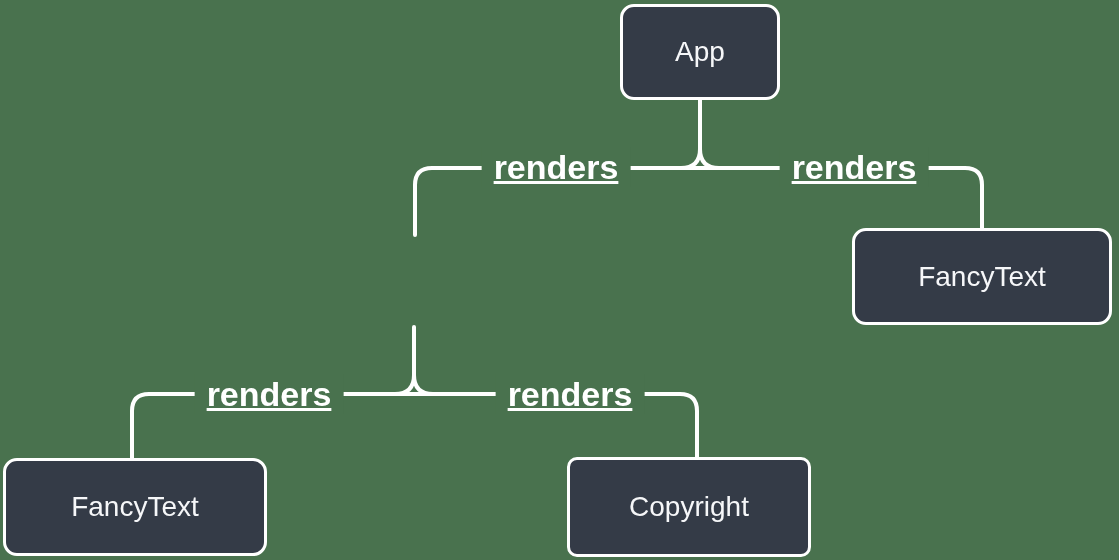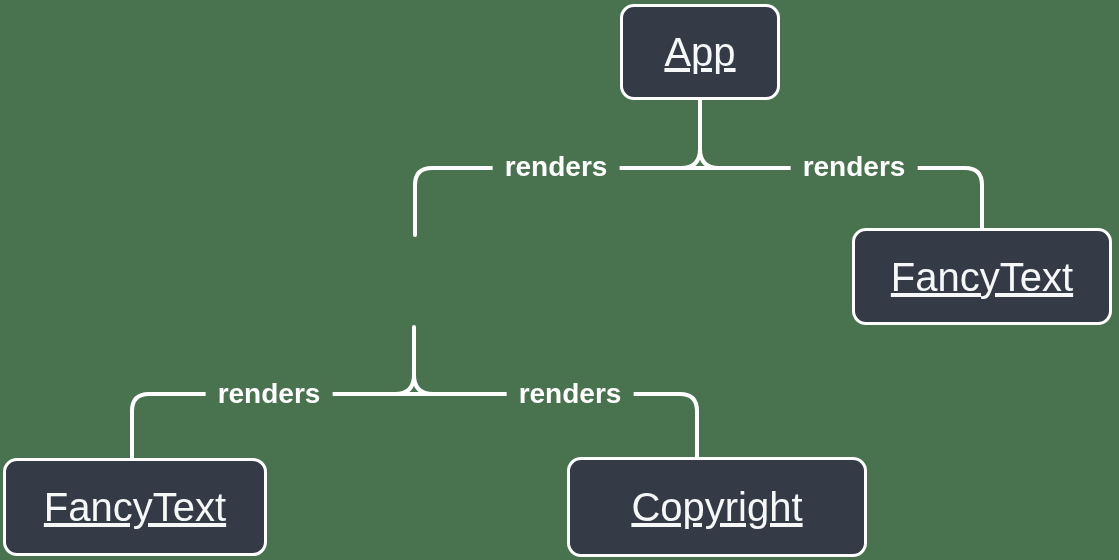--- a/index.html
+++ b/index.html
@@ -39,43 +39,43 @@
     position: absolute;
     background: var(--node-fill, #343B47);
     border: 3px solid var(--node-border, #fff);
     border-radius: 14px;
     display: flex;
     align-items: center;
     justify-content: center;
   }
   .node-label {
     color: var(--node-text, #F6F7F9);
-    font-size: 40px;
+    font-size: 28px;
     font-weight: 400;
     line-height: 1;
     white-space: nowrap;
-    text-decoration: underline;
   }
   .edge-label {
     position: absolute;
     transform: translate(-50%, -50%);
     background: var(--background);
     color: var(--edge-color, #fff);
-    font-size: 28px;
+    font-size: 34px;
     font-weight: 600;
     line-height: 1;
     padding: 3px 12px;
     white-space: nowrap;
+    text-decoration: underline;
   }
   
   .node-app            { left: 620px; top: 4px;   width: 160px; height: 96px;  }
   .node-inspiration    { left: 195px; top: 228px; width: 460px; height: 99px;  }
   .node-fancy-top      { left: 852px; top: 228px; width: 260px; height: 97px;  }
   .node-fancy-bottom   { left: 3px;   top: 458px; width: 264px; height: 98px;  }
-  .node-copyright      { left: 567px; top: 457px; width: 300px; height: 100px; }
+  .node-copyright      { left: 567px; top: 457px; width: 244px; height: 100px; border-radius: 10px; }
   
   .edge-label-t1-left  { left: 556px; top: 167px; }
   .edge-label-t1-right { left: 854px; top: 167px; }
   .edge-label-t2-left  { left: 269px; top: 394px; }
   .edge-label-t2-right { left: 570px; top: 394px; }
 </style>
 </head>
 <body>
 
 <div class="stage">

